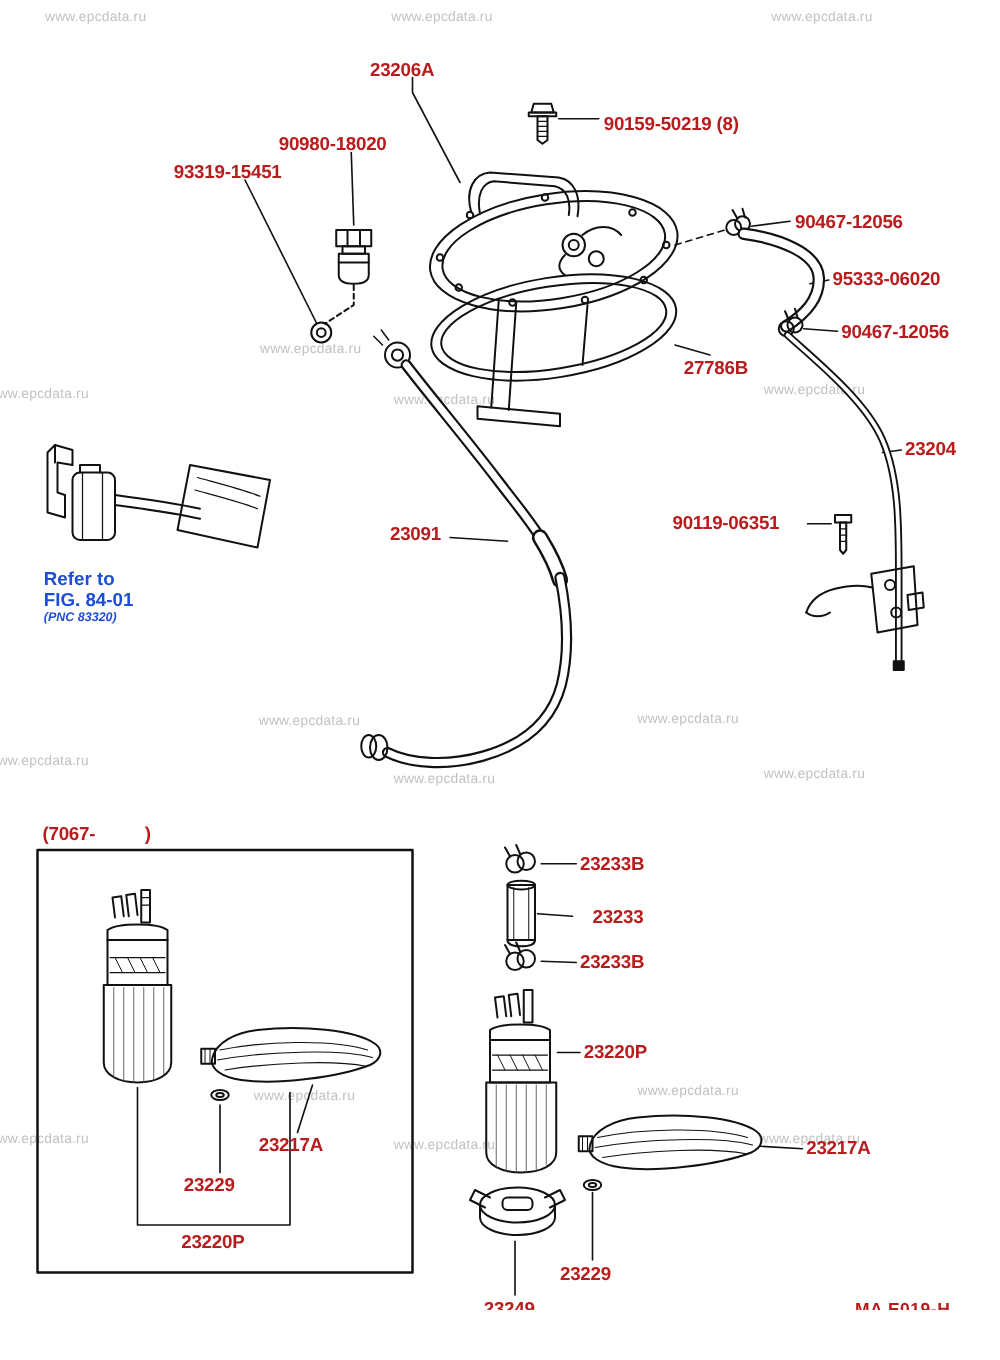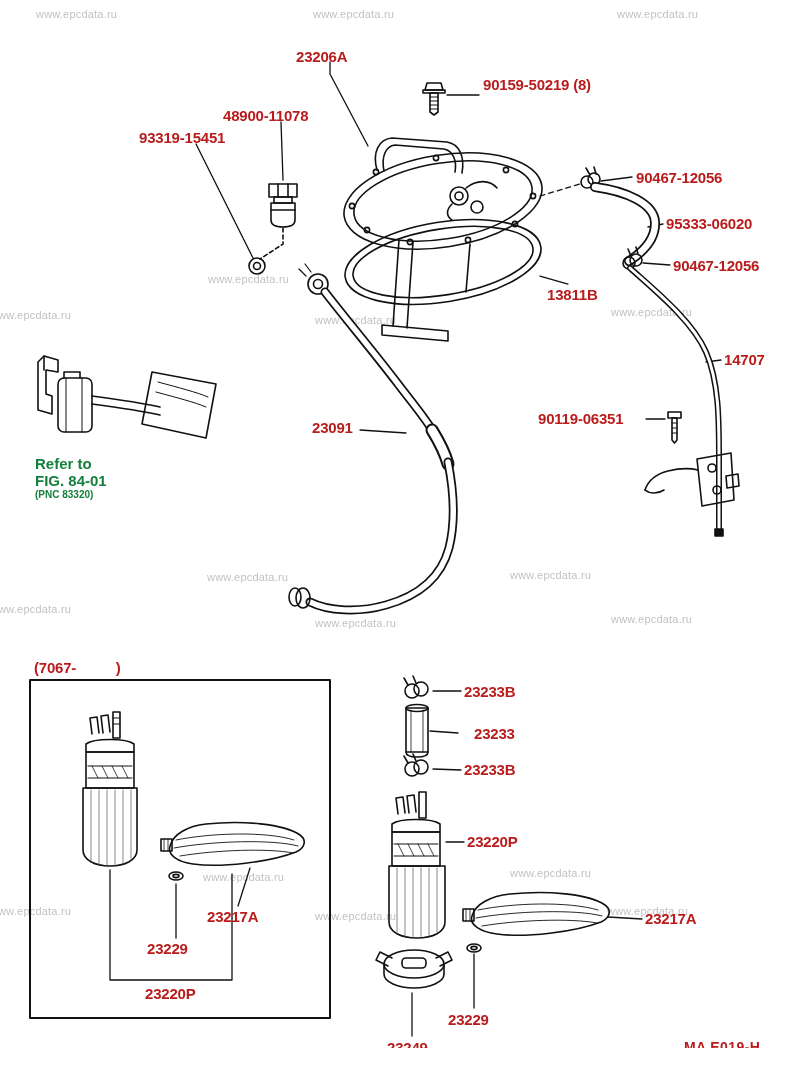--- a/index.html
+++ b/index.html
@@ -14,23 +14,23 @@
     white-space:nowrap; user-select:none;
   }
   svg.art { position:absolute; left:0; top:0; }
   .callout {
     position:absolute; font-weight:bold; font-size:15px; color:#b91c1c;
     white-space:pre; letter-spacing:-0.2px;
   }
   .callout.footer { font-size:14px; letter-spacing:.4px; }
   .refer {
     position:absolute; font-weight:bold; font-size:15px; line-height:17px;
-    color:#15803d; white-space:nowrap;
+    color:#1d4ed8; white-space:nowrap;
   }
-  .refer .pnc { font-size:10px; line-height:12px; }
+  .refer .pnc { font-size:10px; line-height:12px;font-style:italic; }
 </style>
 </head>
 <body>
 
 <div class="page">
 
   <div class="wm" style="left:36px;top:8px">www.epcdata.ru</div>
   <div class="wm" style="left:313px;top:8px">www.epcdata.ru</div>
   <div class="wm" style="left:617px;top:8px">www.epcdata.ru</div>
   <div class="wm" style="left:208px;top:273px">www.epcdata.ru</div>
@@ -273,28 +273,28 @@
         <path d="M384,964 L384,974 C384,982 398,988 414,988 C430,988 444,982 444,974 L444,964"></path>
         <path d="M392,958 L380,952 L376,960 L388,966"></path>
         <path d="M436,958 L448,952 L452,960 L440,966"></path>
         <rect x="402" y="958" width="24" height="10" rx="4"></rect>
       </g>
 
     </g>
   </svg>
 
   <div class="callout" style="left:296px;top:48px">23206A</div>
-  <div class="callout" style="left:223px;top:107px">48900-11078</div>
+  <div class="callout" style="left:223px;top:107px">90980-18020</div>
   <div class="callout" style="left:139px;top:129px">93319-15451</div>
-  <div class="callout" style="left:483px;top:76px">90159-50219 (8)</div>
+  <div class="callout" style="left:483px;top:91px">90159-50219 (8)</div>
   <div class="callout" style="left:636px;top:169px">90467-12056</div>
   <div class="callout" style="left:666px;top:215px">95333-06020</div>
   <div class="callout" style="left:673px;top:257px">90467-12056</div>
-  <div class="callout" style="left:547px;top:286px">13811B</div>
-  <div class="callout" style="left:724px;top:351px">14707</div>
+  <div class="callout" style="left:547px;top:286px">27786B</div>
+  <div class="callout" style="left:724px;top:351px">23204</div>
   <div class="callout" style="left:538px;top:410px">90119-06351</div>
   <div class="callout" style="left:312px;top:419px">23091</div>
   <div class="callout" style="left:464px;top:683px">23233B</div>
   <div class="callout" style="left:474px;top:725px">23233</div>
   <div class="callout" style="left:464px;top:761px">23233B</div>
   <div class="callout" style="left:467px;top:833px">23220P</div>
   <div class="callout" style="left:645px;top:910px">23217A</div>
   <div class="callout" style="left:207px;top:908px">23217A</div>
   <div class="callout" style="left:147px;top:940px">23229</div>
   <div class="callout" style="left:145px;top:985px">23220P</div>

